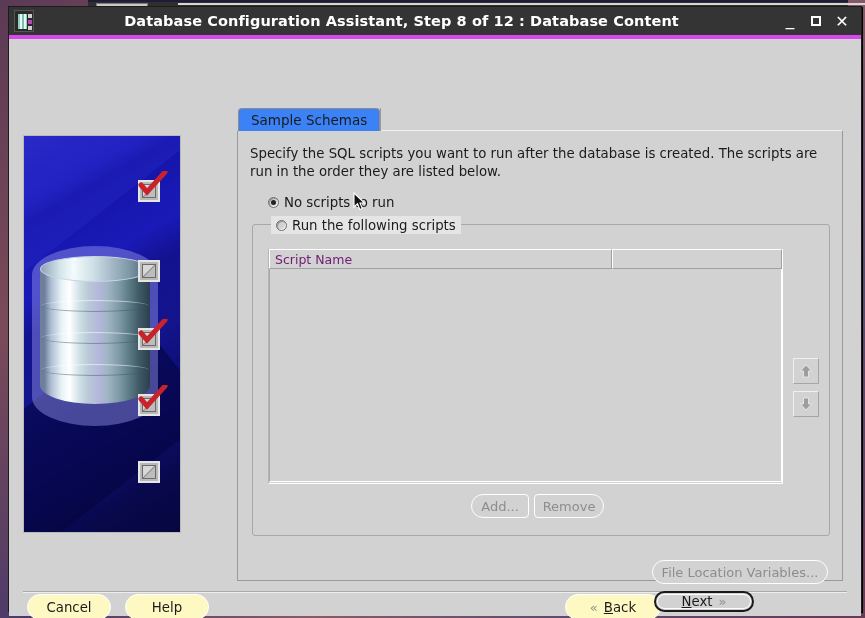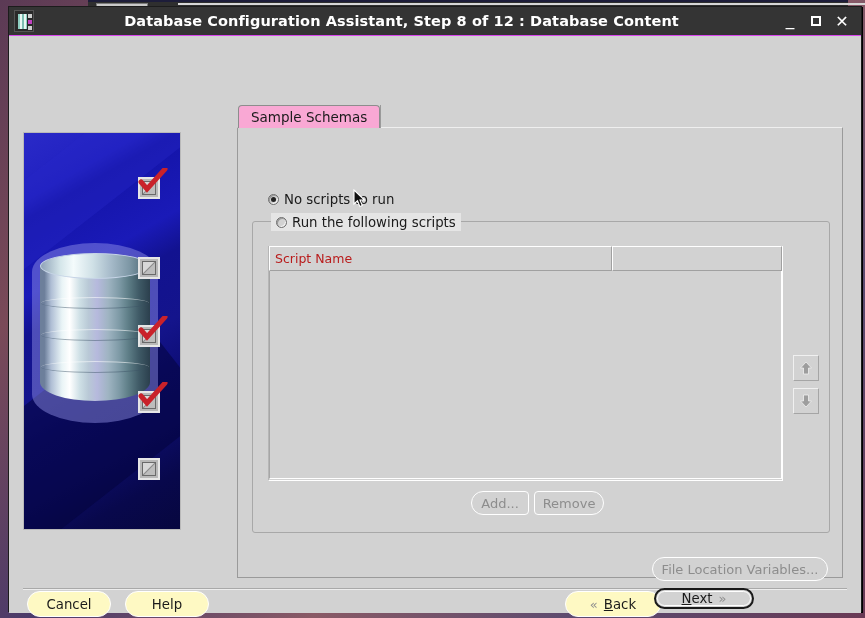--- a/index.html
+++ b/index.html
@@ -55,21 +55,21 @@
     box-shadow: 1px 1px 0 #000;
   }
 
   
   #titlebar {
     position: relative;
     height: 28px;
     background: #343434;
     display: flex;
     align-items: center;
-    border-bottom: 1px solid #d946ef;
+    border-bottom: 4px solid #d946ef;
   }
   #title-icon {
     width: 20px; height: 22px;
     margin-left: 5px;
     background: #2a2a2a;
     border: 1px solid #555;
     box-sizing: border-box;
     position: relative;
     flex: 0 0 auto;
   }
@@ -236,21 +236,21 @@
     display: flex;
     align-items: center;
     font-size: 13.5px;
     color: #1b1b1b;
     font-family: "DejaVu Sans", "Liberation Sans", sans-serif;
     box-sizing: border-box;
     cursor: default;
     white-space: nowrap;
   }
   .tab.inactive {
-    background: #f9a8d4;
+    background: #3b82f6;
     border: 1px solid #8d8d8d;
     border-bottom: none;
     border-radius: 4px 4px 0 0;
     margin-bottom: 0px;
   }
   .tab.active {
     background: #d2d2d2;
     border: 1px solid #9a9a9a;
     border-bottom: 1px solid #d2d2d2;
     border-radius: 4px 4px 0 0;
@@ -356,31 +356,31 @@
     border: 1px solid #ffffff;
     border-top: none;
     border-left: 1px solid #b6b6b6;
     box-sizing: border-box;
   }
   #list-header {
     display: flex;
     height: 19px;
   }
   .col-head {
-    height: 25px;
+    height: 20px;
     background: #d2d2d2;
     border: 1px solid #ffffff;
     border-right: 1px solid #a0a0a0;
     border-bottom: 1px solid #a0a0a0;
     box-sizing: border-box;
     display: flex;
     align-items: center;
     padding-left: 5px;
     font-size: 12.5px;
-    color: #b91c1c;
+    color: #701a75;
     cursor: default;
   }
   #col-script-name { width: 343px; }
   #col-blank { flex: 1 1 auto; }
   #list-body {
     height: 214px;
     background: #d2d2d2;
     border-left: 1px solid #a6a6a6;
     border-right: 1px solid #ffffff;
     border-bottom: 1px solid #ffffff;
@@ -567,20 +567,21 @@
 
       <div id="tabs">
         <div class="tab inactive">
           <span>Sample Schemas</span>
         </div>
         <div id="tab-filler"></div>
       </div>
 
       <div id="tabpanel">
 
+        <div id="desc">Specify the SQL scripts you want to run after the database is created. The scripts are run in the order they are listed below.</div>
 
         <div class="radio-row" id="radio-noscripts">
           <span class="radio on"></span>
           <span>No scripts to run</span>
         </div>
 
         <div id="groupbox">
           <div id="groupbox-legend">
             <span class="radio"></span>
             <span>Run the following scripts</span>

